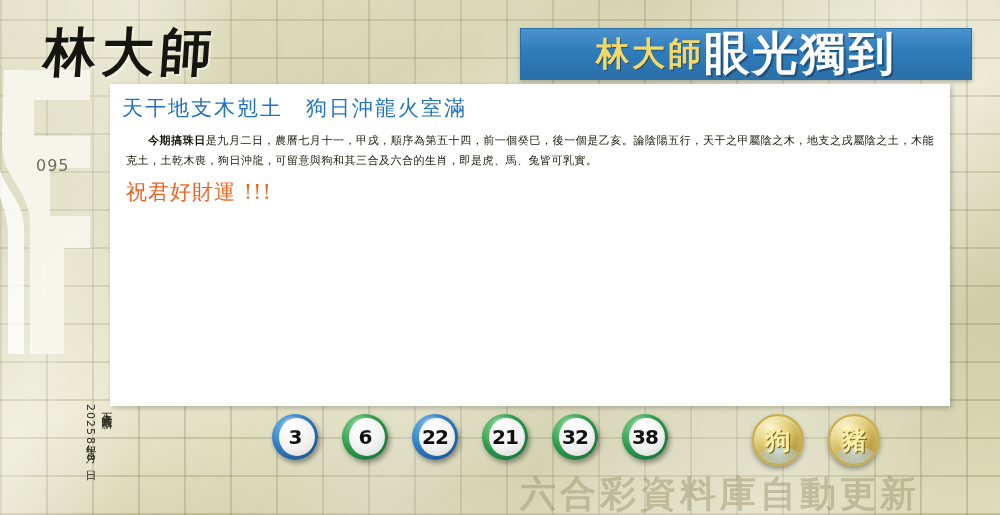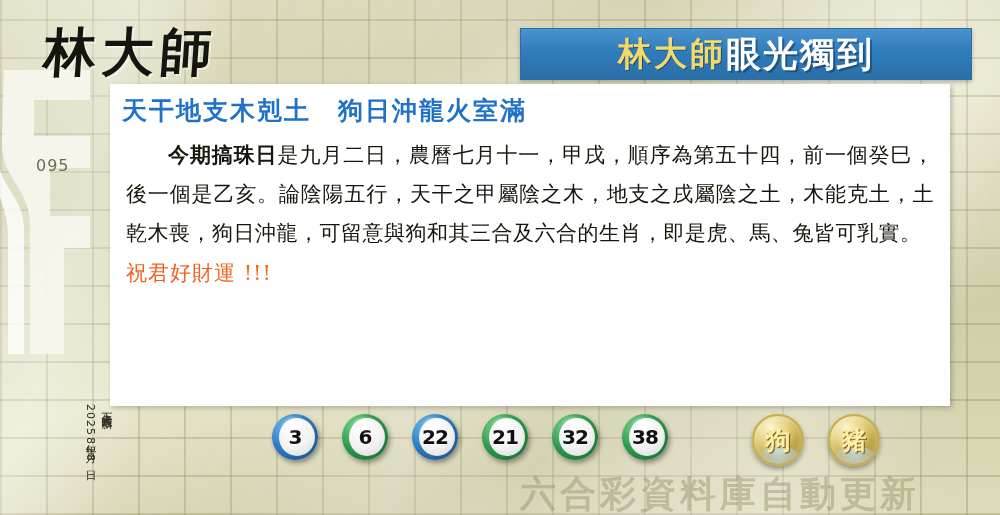--- a/index.html
+++ b/index.html
@@ -47,21 +47,21 @@
     box-shadow:0 2px 4px rgba(0,0,0,.25);
     display:flex;align-items:center;justify-content:center;
   }
   #banner .t1{
     font-family:"DejaVu Serif","Liberation Serif",serif;
     font-size:33px;font-weight:bold;color:#f3d86a;letter-spacing:3px;
     text-shadow:1px 1px 0 rgba(0,0,0,.35);
   }
   #banner .t2{
     font-family:"DejaVu Serif","Liberation Serif",serif;
-    font-size:35px;font-weight:bold;color:#ffffff;letter-spacing:2px;
+    font-size:46px;font-weight:bold;color:#ffffff;letter-spacing:2px;
     text-shadow:2px 2px 0 rgba(0,0,0,.30);
   }
 
   
   #leftmark{
     position:absolute;left:-6px;top:66px;width:120px;height:290px;
     pointer-events:none;
   }
   #issue-no{
     position:absolute;left:36px;top:156px;
@@ -83,26 +83,26 @@
 
   
   #card{
     position:absolute;left:110px;top:84px;width:840px;height:322px;
     background:#ffffff;
     box-shadow:2px 2px 5px rgba(0,0,0,.22);
   }
   #card-title{
     margin:10px 0 0 12px;
     font-family:"DejaVu Serif","Liberation Serif",serif;
-    font-size:25px;font-weight:bold;color:#1f72c8;letter-spacing:2px;
+    font-size:21px;font-weight:normal;color:#1f72c8;letter-spacing:2px;
   }
   .para{
     margin:9px 16px 0 16px;
     font-family:"DejaVu Serif","Liberation Serif",serif;
-    font-size:21px;line-height:1.85;color:#16160c;
+    font-size:11px;line-height:1.85;color:#16160c;
     text-align:justify;letter-spacing:.5px;
   }
   .para.indent{text-indent:2em;}
   .lead{font-weight:bold;}
   .red-label{
     color:#e02a12;font-weight:bold;
     background:linear-gradient(90deg,#e11d0a 0%,#e8431d 45%,#f0a81e 75%,#f5c63a 100%);
     -webkit-background-clip:text;background-clip:text;
     -webkit-text-fill-color:transparent;color:transparent;
   }

